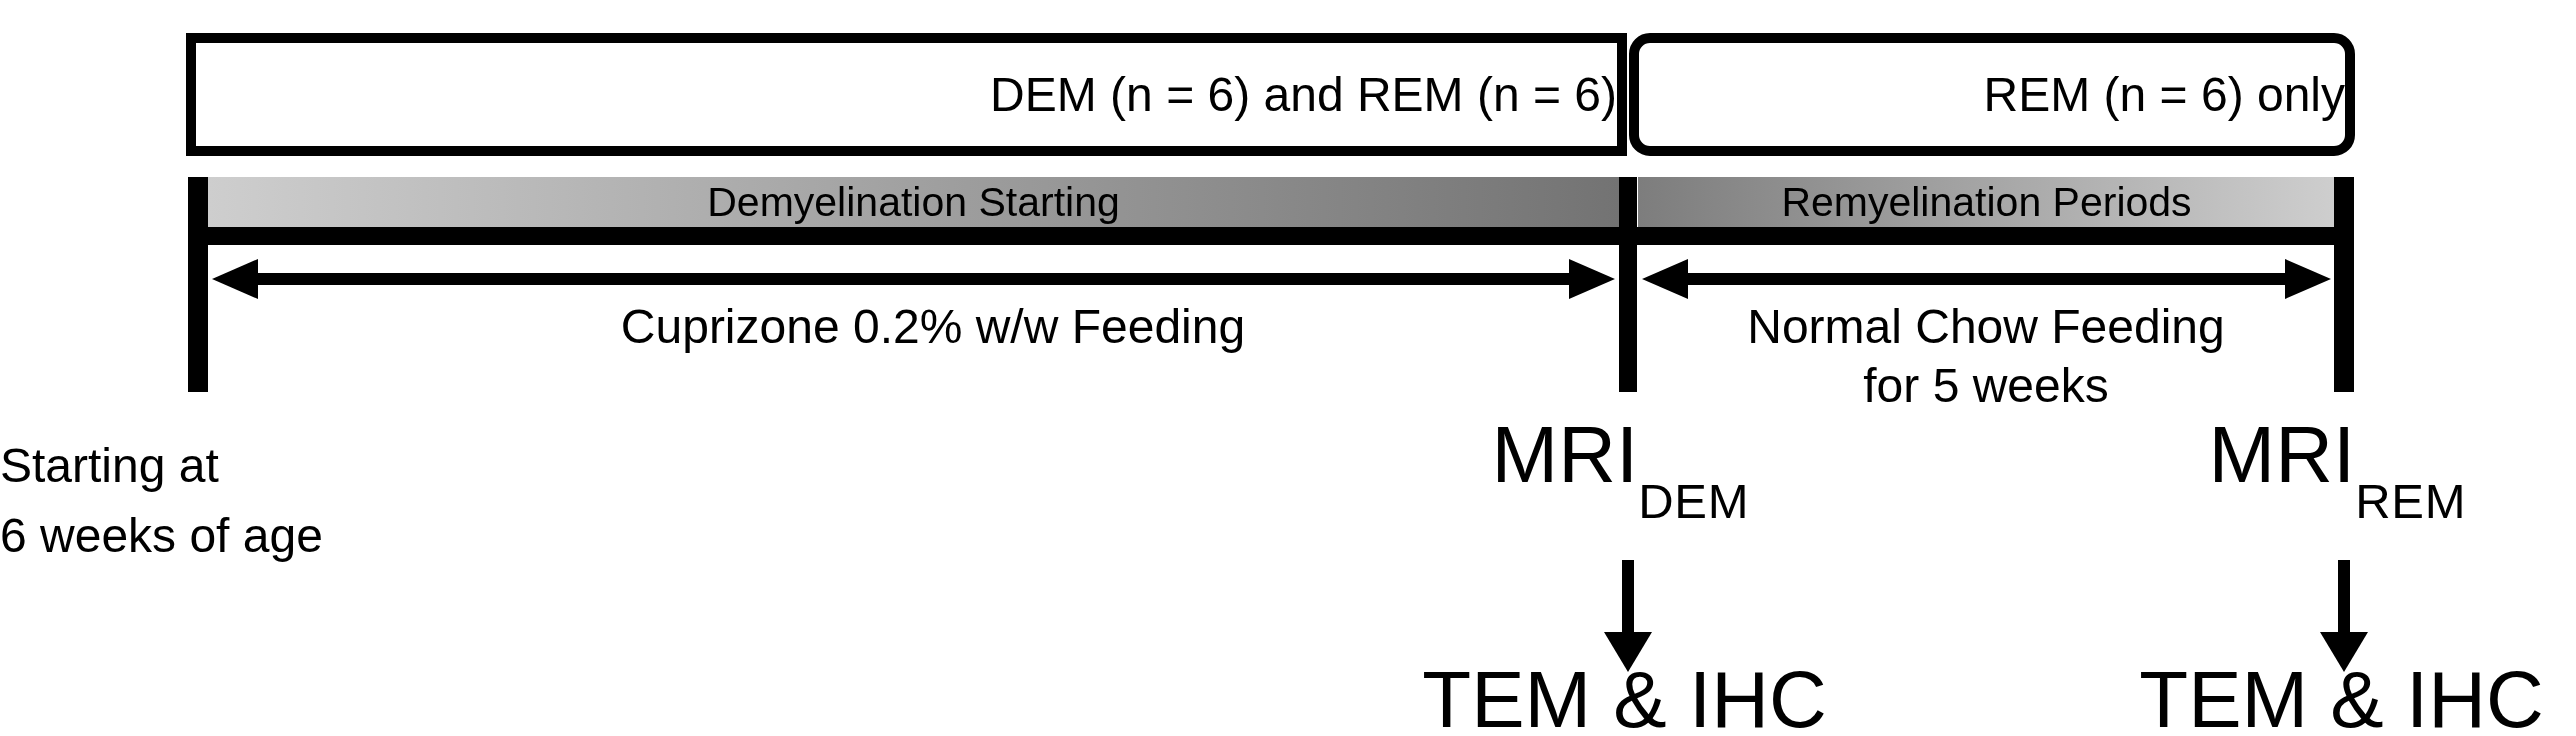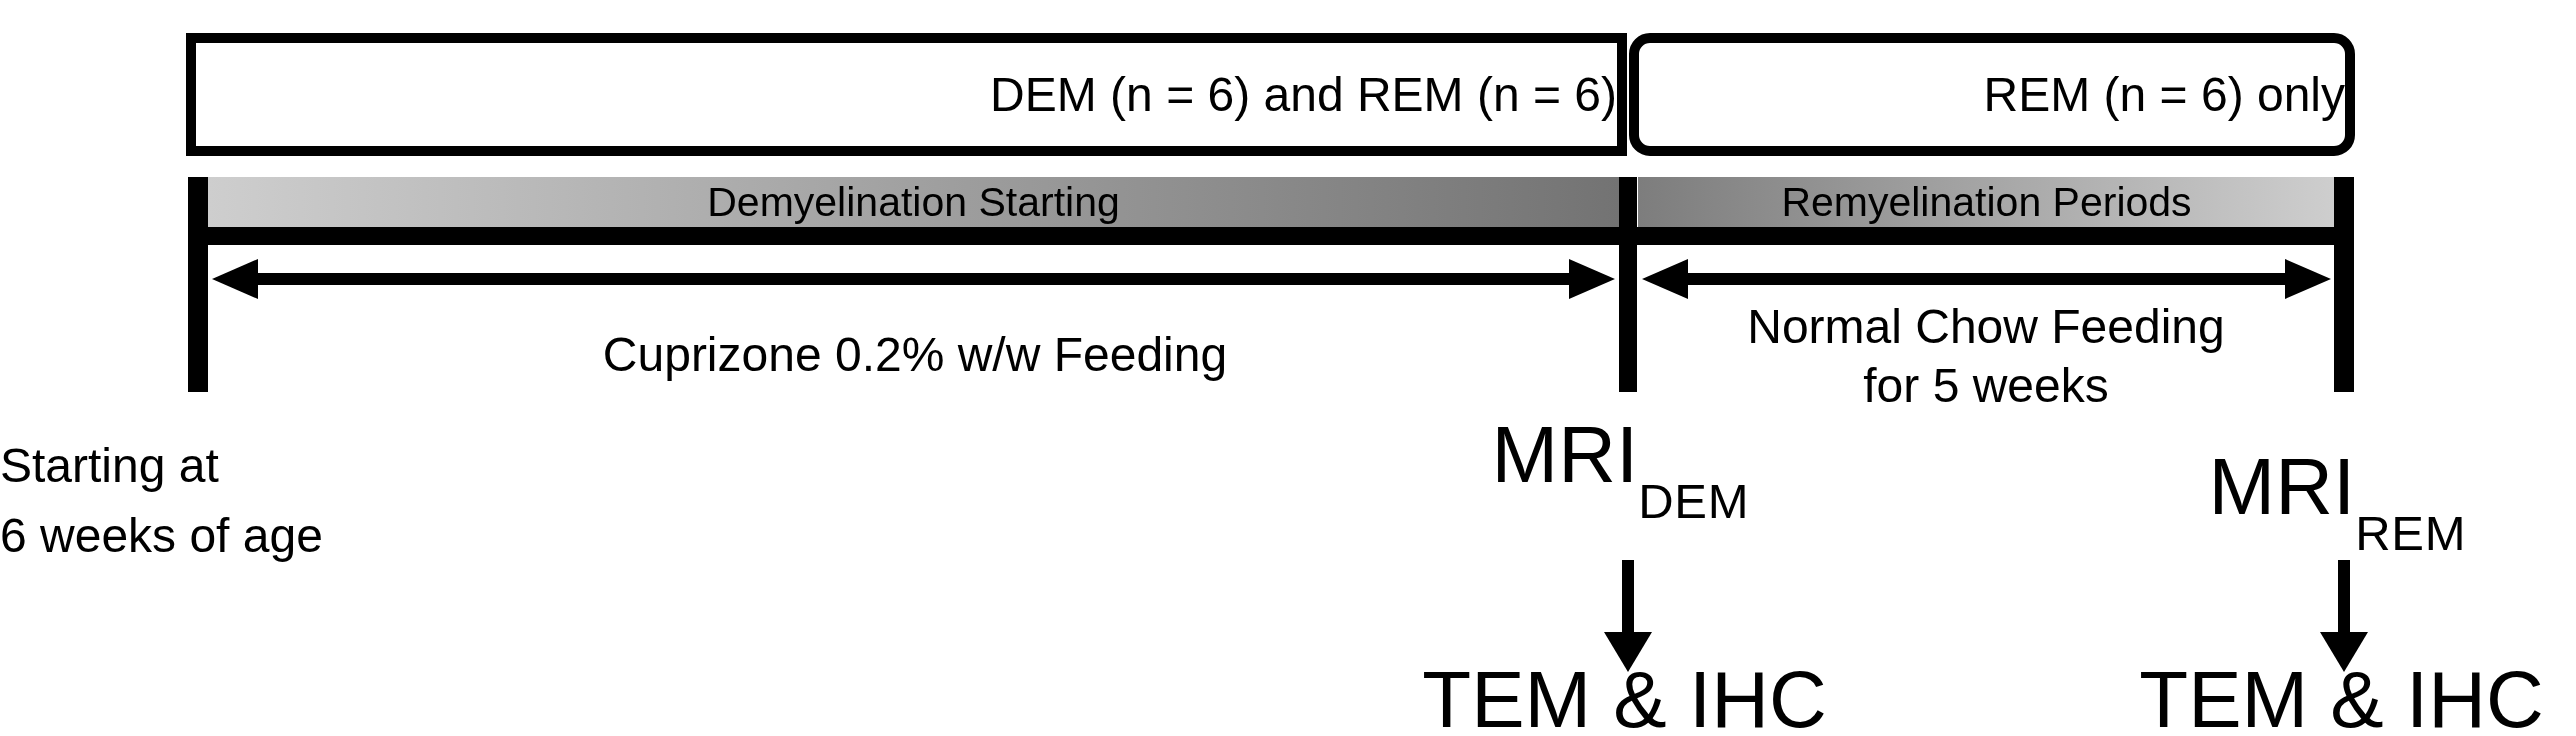--- a/index.html
+++ b/index.html
@@ -44,32 +44,32 @@
   .h-arrow .head-left{position:absolute;left:0;top:0;width:0;height:0;
     border-top:20px solid transparent;border-bottom:20px solid transparent;
     border-right:46px solid var(--ink);}
   .h-arrow .head-right{position:absolute;right:0;top:0;width:0;height:0;
     border-top:20px solid transparent;border-bottom:20px solid transparent;
     border-left:46px solid var(--ink);}
 
   
   .caption{position:absolute;top:297px;width:1196px;text-align:center;
     font-size:48px;line-height:59px;}
-  #caption-left{left:317px;margin-top:28px;}
+  #caption-left{left:335px;}
   #caption-right{left:1388px;}
 
   
   #start-label{position:absolute;left:0;top:431px;width:399px;text-align:left;
     font-size:48px;line-height:70px;}
 
   
   .mri-label{position:absolute;top:411px;width:399px;text-align:center;
     font-size:80px;line-height:88px;white-space:nowrap;}
   #mri-dem{left:1421px;}
-  #mri-rem{left:2138px;margin-top:32px;}
+  #mri-rem{left:2138px;}
   .mri-sub{font-size:49px;position:relative;top:36px;letter-spacing:0.8px;}
 
   
   .down-arrow{position:absolute;top:560px;width:48px;height:112px;}
   #down-arrow-dem{left:1604px;}
   #down-arrow-rem{left:2320px;}
   .down-arrow .vshaft{position:absolute;left:17.5px;top:0;width:12.8px;height:73px;background:var(--ink);}
   .down-arrow .vhead{position:absolute;left:0;top:72px;width:0;height:0;
     border-left:24px solid transparent;border-right:24px solid transparent;
     border-top:40px solid var(--ink);}

